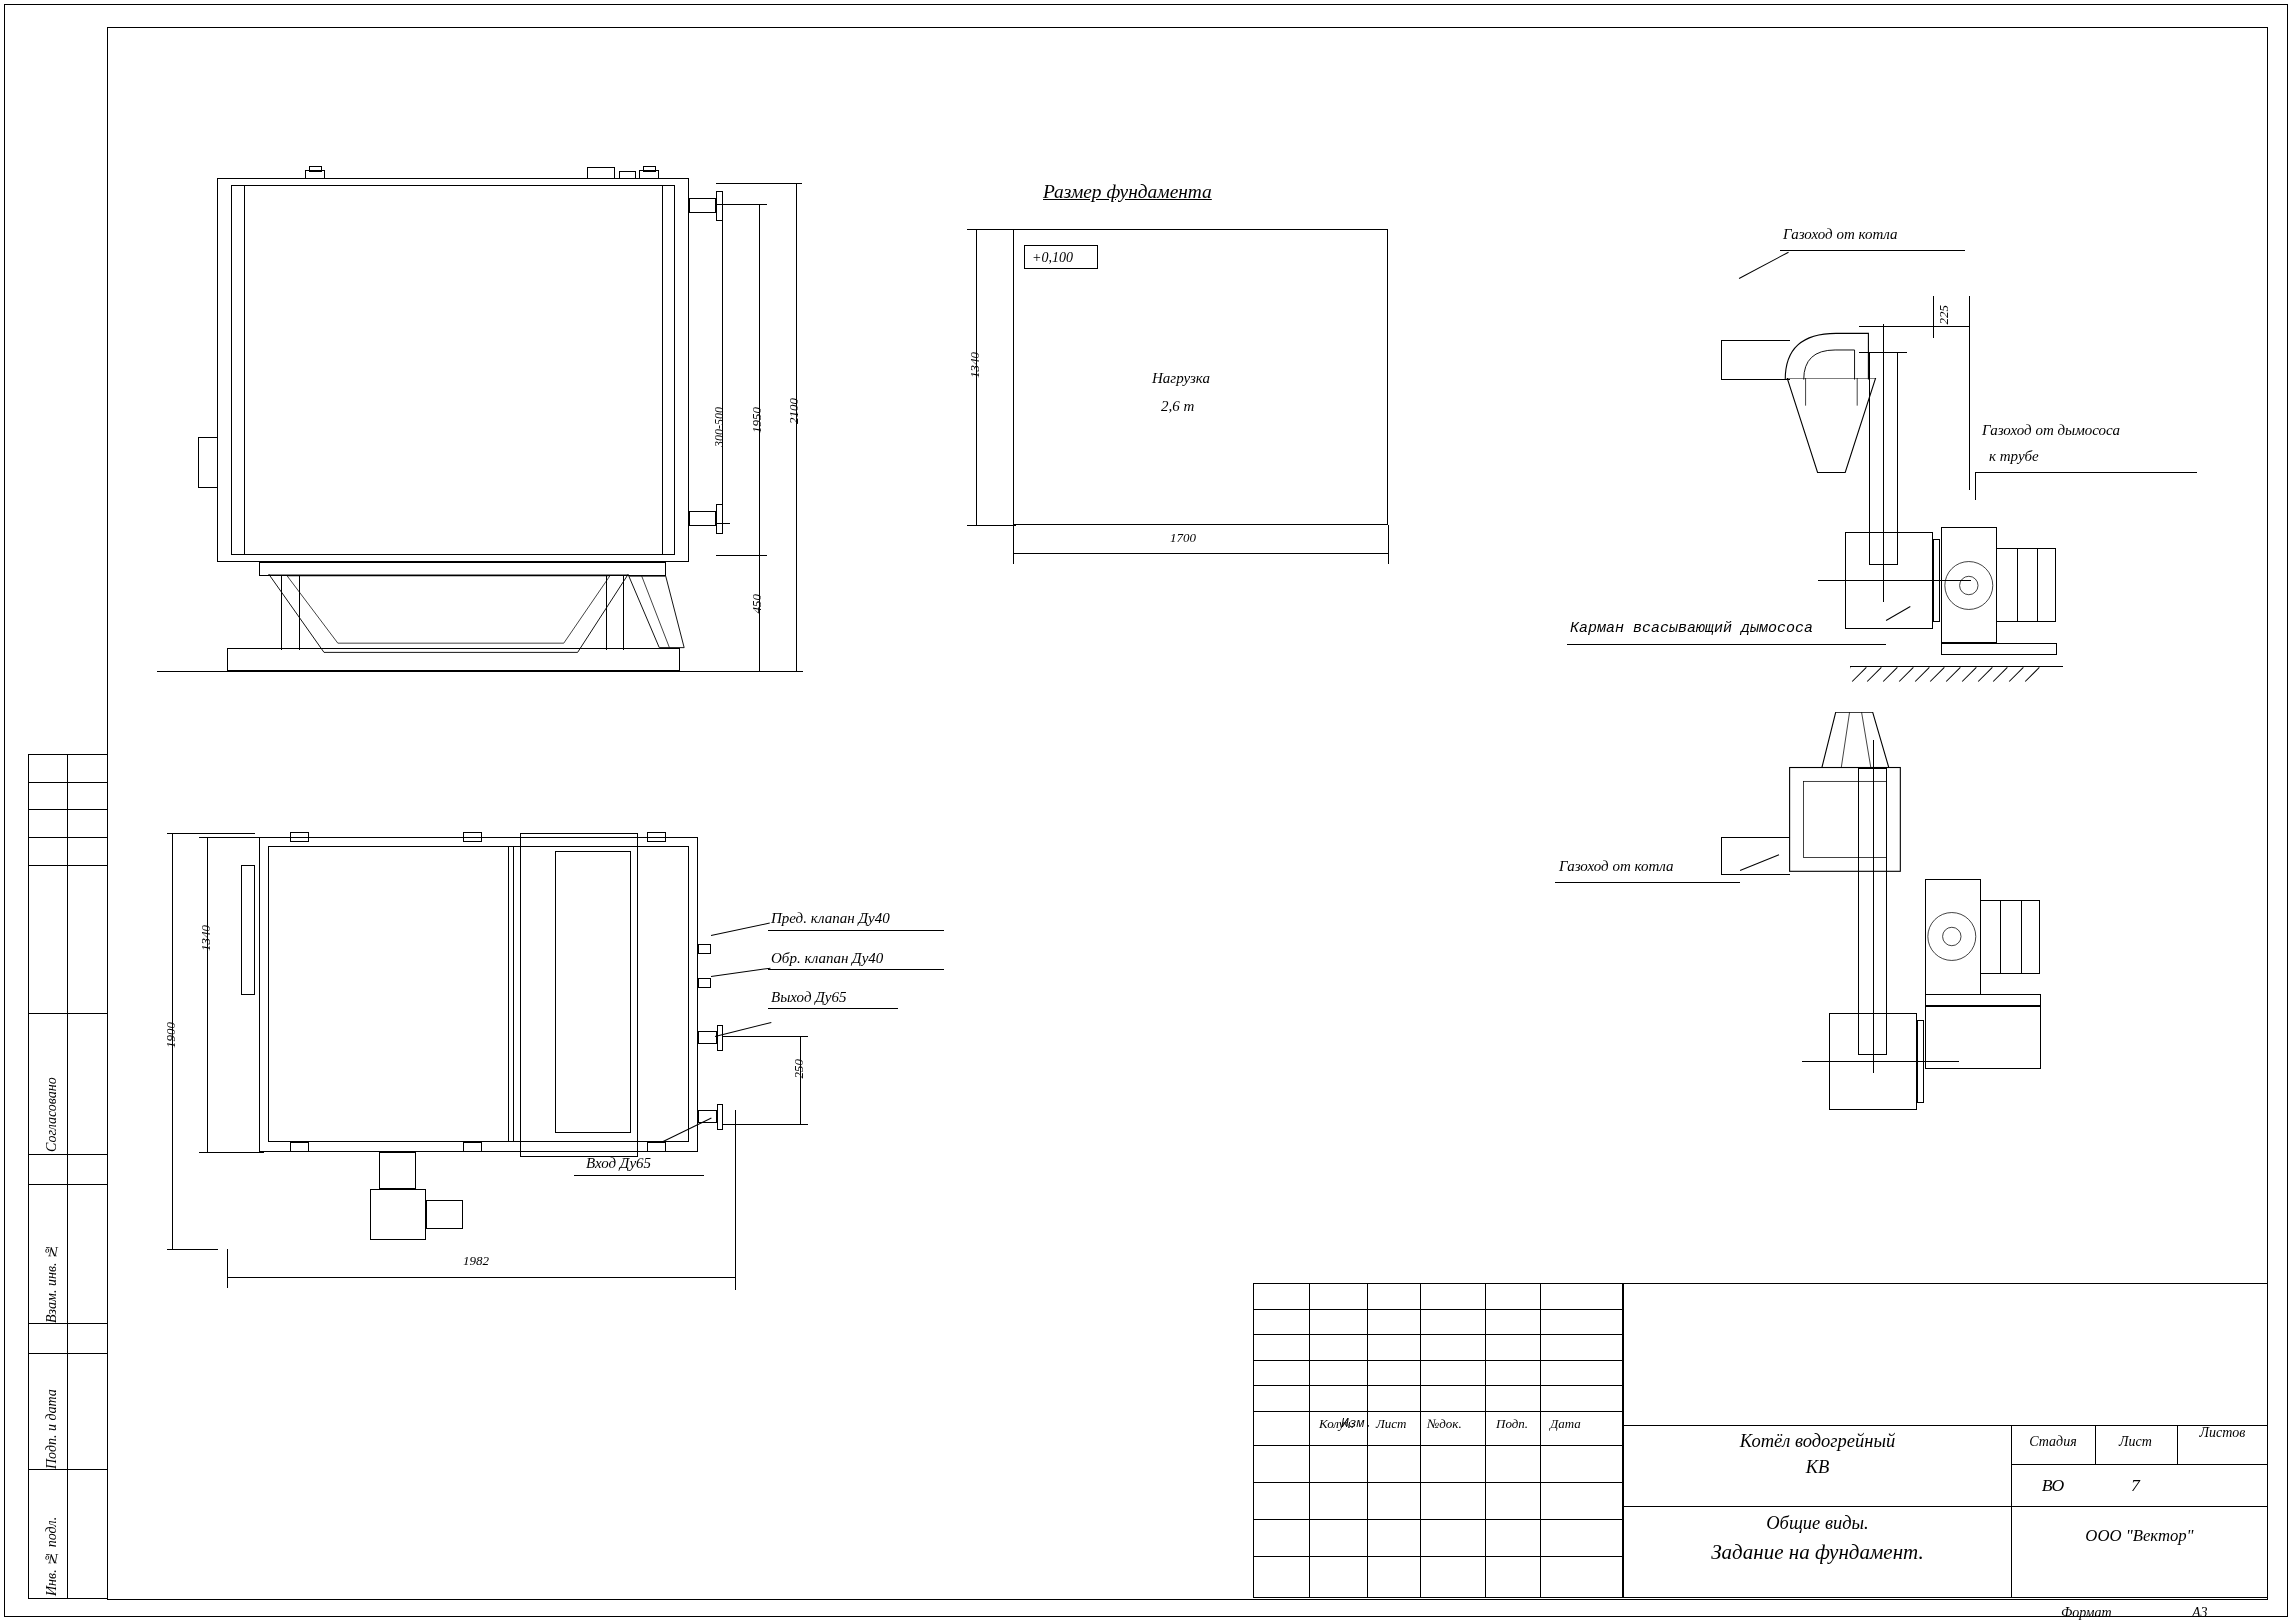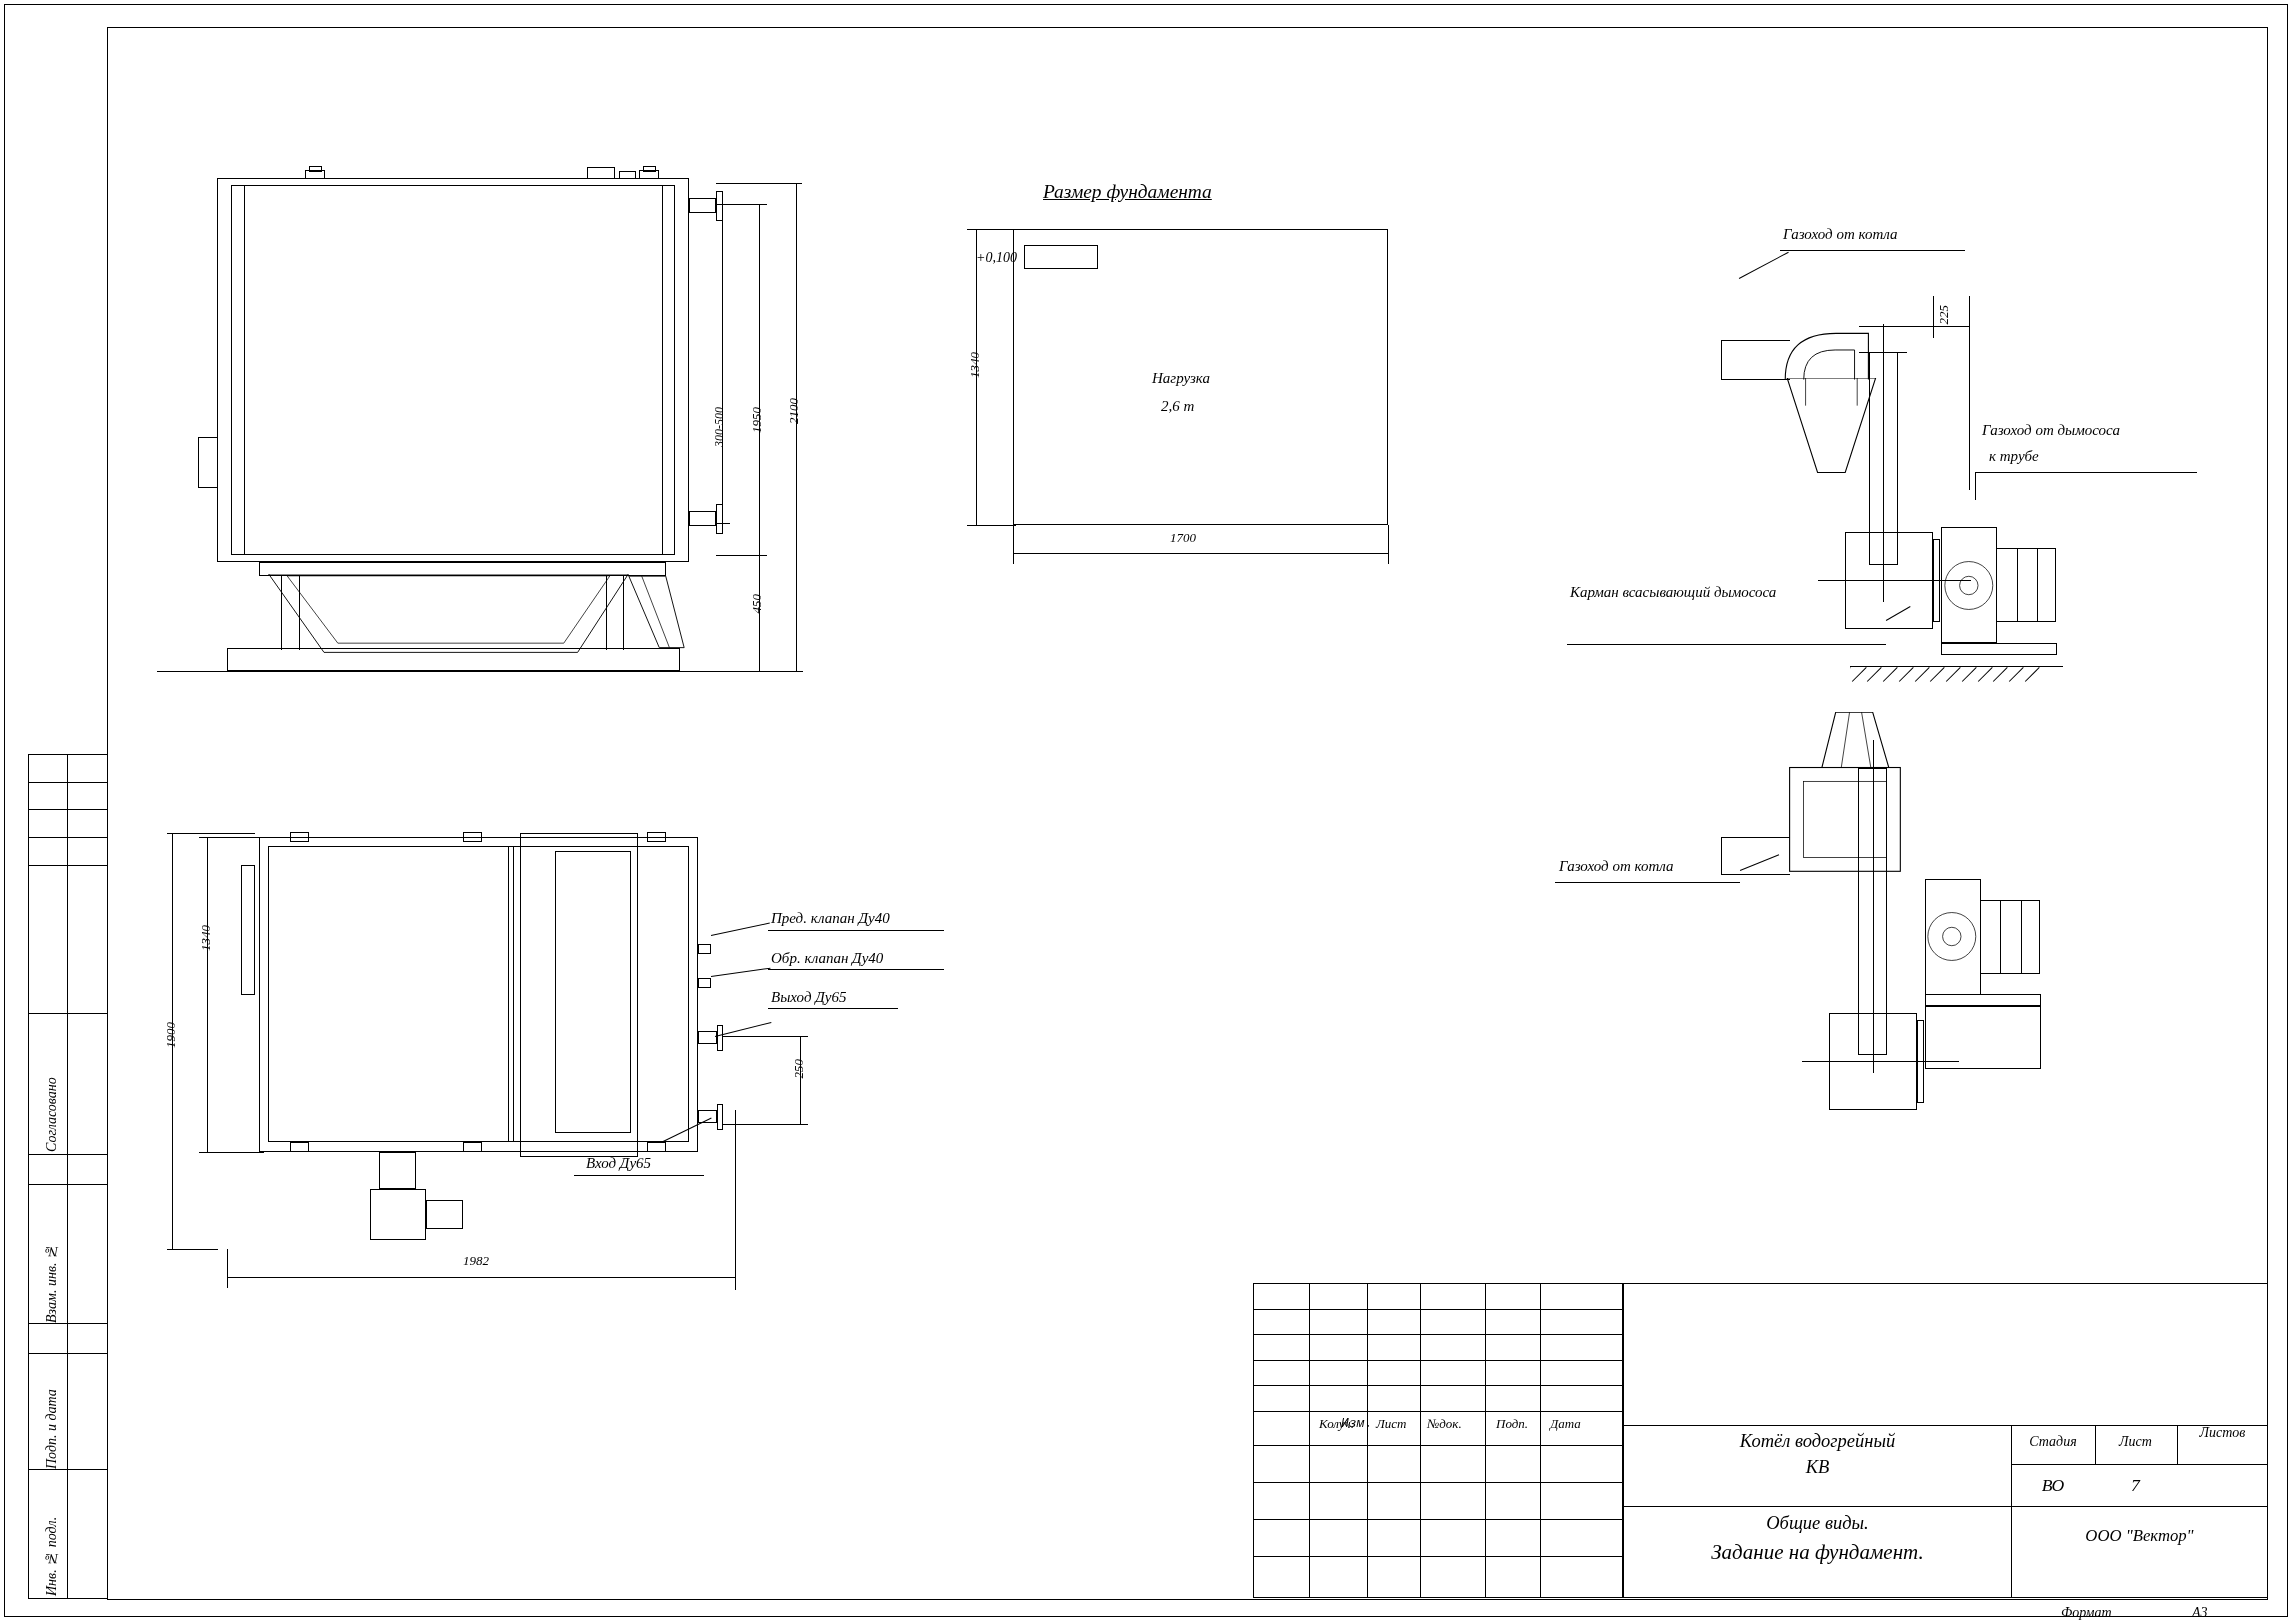--- a/index.html
+++ b/index.html
@@ -114,21 +114,21 @@
     <div class="txt t28 vtxt" style="left:786px;top:398px;">2100</div>
     <div class="txt t28 vtxt" style="left:749px;top:407px;">1950</div>
     <div class="txt t26 vtxt" style="left:712px;top:407px;">300-500</div>
     <div class="txt t28 vtxt" style="left:749px;top:594px;">450</div>
   </div>
 
   <div>
     <div class="txt t42" style="left:1043px;top:181px;text-decoration:underline;">Размер фундамента</div>
     <div class="rect" style="left:1013px;top:229px;width:375px;height:296px;"></div>
     <div class="rect-thin" style="left:1024px;top:245px;width:74px;height:24px;"></div>
-    <div class="txt t30" style="left:976px;top:250px;">+0,100</div>
+    <div class="txt t30" style="left:1032px;top:250px;">+0,100</div>
     <div class="txt t32" style="left:1152px;top:370px;font-size:15px;">Нагрузка</div>
     <div class="txt t32" style="left:1161px;top:398px;font-size:15px;">2,6 т</div>
 
     <div class="l lv" style="left:976px;top:229px;height:296px;"></div>
     <div class="l lh1" style="left:967px;top:229px;width:49px;"></div>
     <div class="l lh1" style="left:967px;top:525px;width:49px;"></div>
     <div class="txt t28 vtxt" style="left:967px;top:352px;">1340</div>
     <div class="l lh" style="left:1013px;top:553px;width:375px;"></div>
     <div class="l lv1" style="left:1013px;top:525px;height:39px;"></div>
     <div class="l lv1" style="left:1388px;top:525px;height:39px;"></div>
@@ -255,21 +255,21 @@
     <div class="l lh" style="left:1859px;top:326px;width:111px;"></div>
     <div class="l lv" style="left:1933px;top:296px;height:42px;"></div>
     <div class="l lv" style="left:1969px;top:296px;height:194px;"></div>
     <div class="txt t28 vtxt" style="left:1936px;top:305px;">225</div>
 
     <div class="txt t32" style="left:1982px;top:422px;font-size:15px;">Газоход от дымососа</div>
     <div class="txt t32" style="left:1989px;top:448px;font-size:15px;">к трубе</div>
     <div class="l lh1" style="left:1975px;top:472px;width:222px;"></div>
     <div class="l lv1" style="left:1975px;top:472px;height:28px;"></div>
 
-    <div class="txt t32" style="left:1570px;top:584px;font-size:15px;">Карман всасывающий дымососа</div>
+    <div class="txt t32" style="left:1570px;top:620px;font-size:15px;font-family:Liberation Mono, monospace;">Карман всасывающий дымососа</div>
     <div class="l lh1" style="left:1567px;top:644px;width:319px;"></div>
     <div class="l lh1" style="left:1886px;top:620px;width:28px;transform:rotate(-30deg);transform-origin:left center;"></div>
   </div>
 
   <div>
     <div class="txt t32" style="left:1559px;top:858px;font-size:15px;">Газоход от котла</div>
     <div class="l lh1" style="left:1555px;top:882px;width:185px;"></div>
     <div class="l lh1" style="left:1740px;top:870px;width:42px;transform:rotate(-22deg);transform-origin:left center;"></div>
 
     <div class="l lh" style="left:1721px;top:837px;width:69px;"></div>

